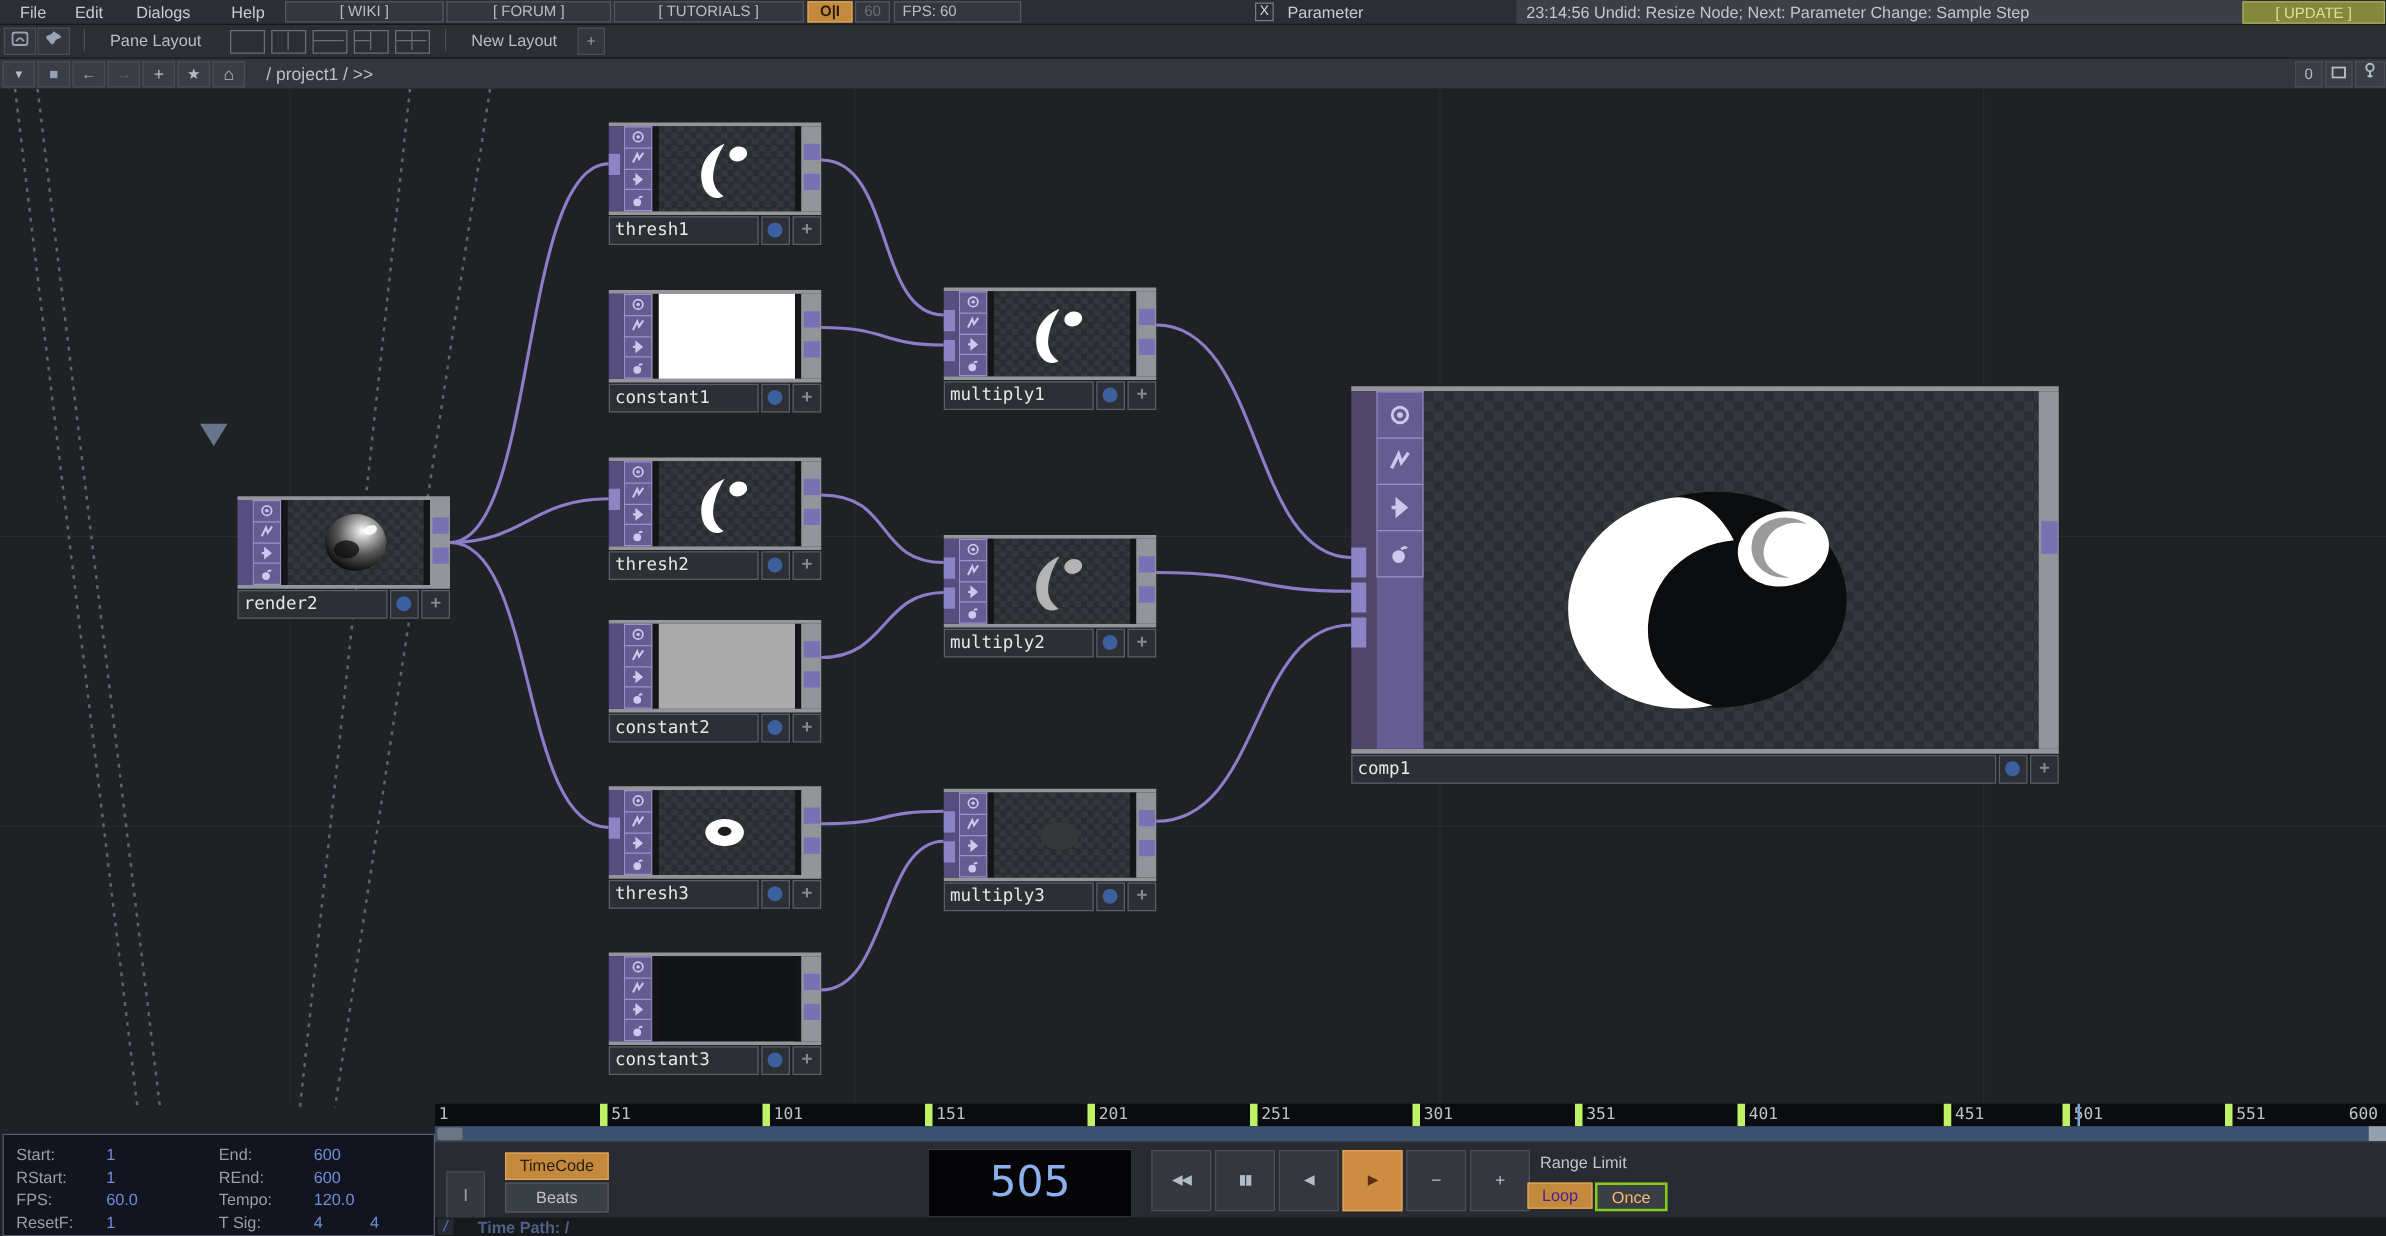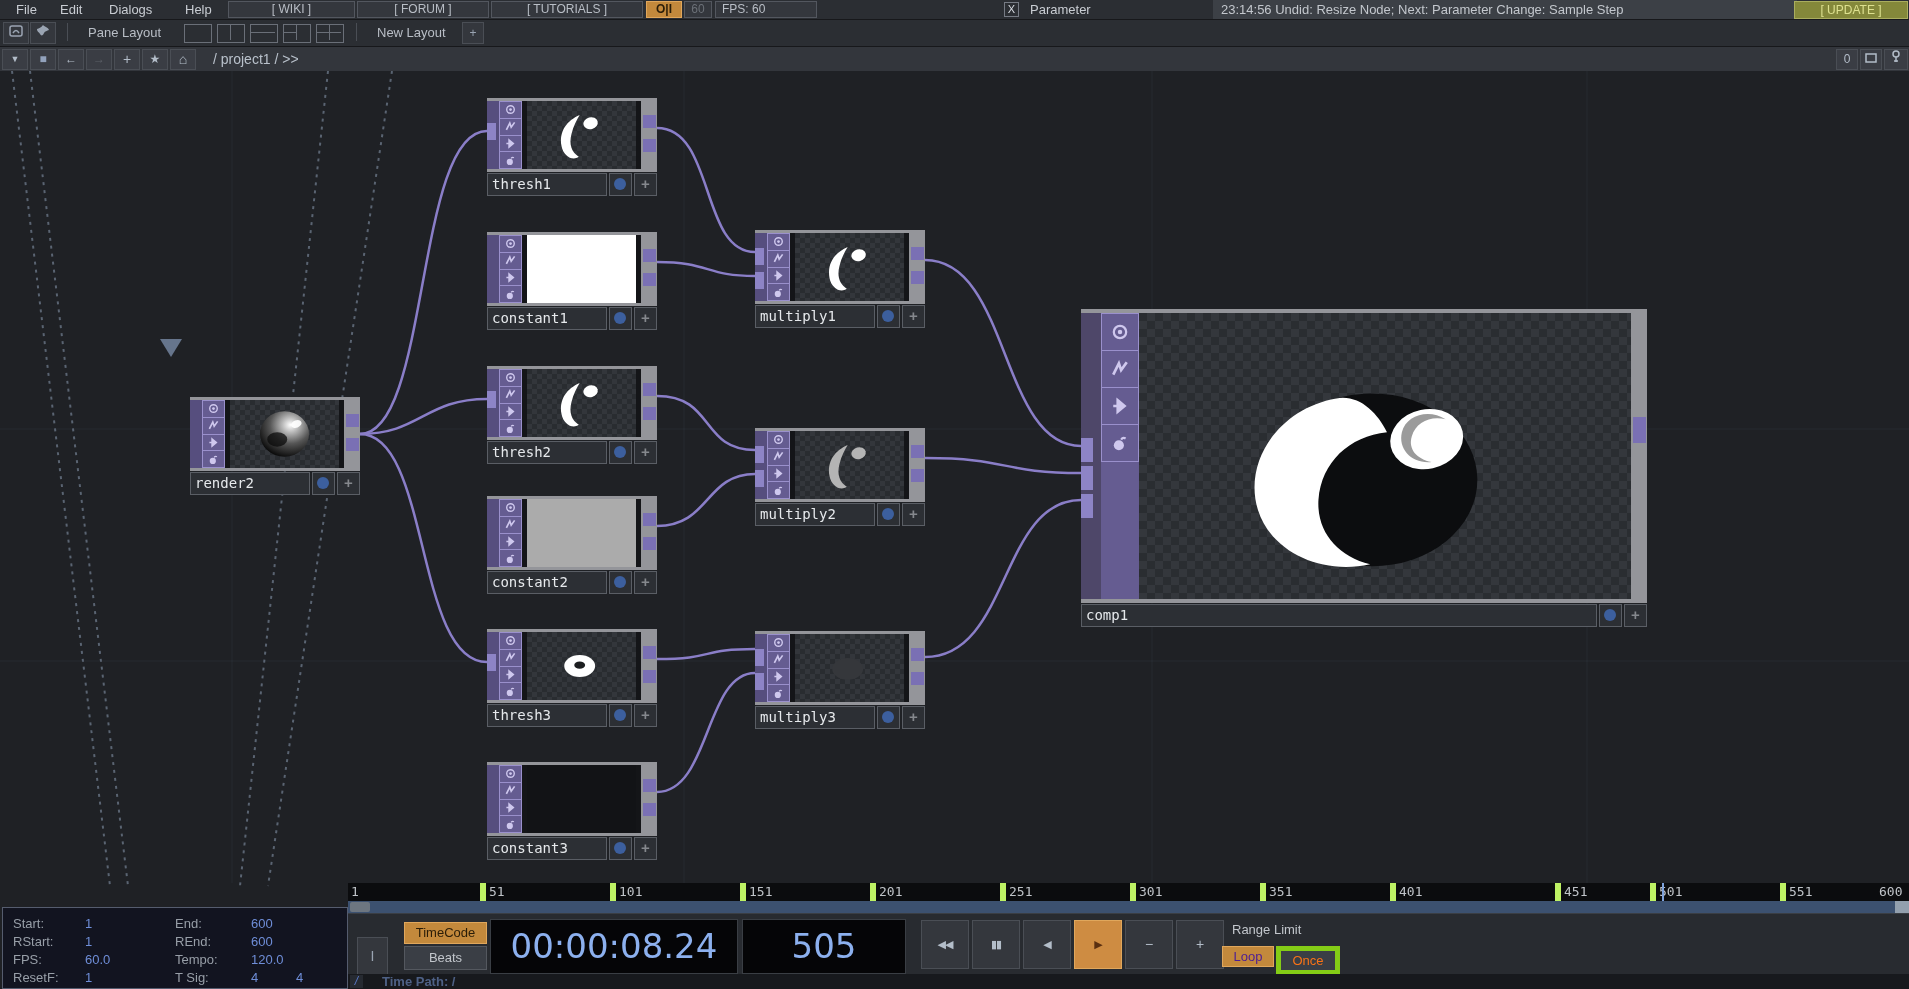--- a/index.html
+++ b/index.html
@@ -93,22 +93,22 @@
     color:#c2c6cc;font-size:13px;line-height:22px;text-align:center;}
   .lcd{top:5px;height:53px;background:#050507;border:1px solid #3a3e44;color:#8cb0ee;
     font-family:"DejaVu Sans",sans-serif;font-size:34px;text-align:center;line-height:53px;}
   .tr-btn{top:6px;width:46px;height:47px;background:#34373d;border:1px solid #4a4e55;color:#b3bdc9;
     text-align:center;line-height:47px;font-size:14px;}
   .tr-btn.small-glyph{font-size:11px;letter-spacing:-1px;}
   #play-btn{background:#ce8c42;border:1px solid #e0a75c;color:#5a2f10;}
   #range-limit-label{left:884px;top:8px;color:#c2c6cc;font-size:13px;}
   #loop-btn{left:874px;top:32px;width:50px;height:19px;background:#c3893c;border:1px solid #e0a75c;
     color:#4c1d95;font-size:13px;line-height:19px;text-align:center;}
-  #once-btn{left:928px;top:32px;width:54px;height:19px;background:#3a3e45;border:5px solid #84cc16;
-    color:#f97316;font-size:13px;line-height:19px;text-align:center;}
+  #once-btn{left:928px;top:32px;width:54px;height:19px;background:#3a3e45;border:2px solid #84cc16;
+    color:#fdba74;font-size:13px;line-height:19px;text-align:center;}
   
   #bottomstrip{left:348px;top:974px;width:1561px;height:15px;background:#17191d;}
   #slash-box{position:absolute;left:2px;top:1px;width:13px;height:13px;background:#262a31;color:#5a79c8;
     font-size:12px;font-style:italic;text-align:center;line-height:13px;}
   #time-path{position:absolute;left:34px;top:0;color:#4e6186;font-weight:bold;font-size:13px;line-height:15px;}
 </style>
 </head>
 <body>
 
 <svg width="0" height="0" style="position:absolute">
@@ -795,21 +795,20 @@
       <span class="ilabel" style="left:172px">T Sig:</span>
       <span class="ival" style="left:248px">4</span>
       <span class="ival" style="left:293px">4</span>
     </div>
   </div>
 
   <div id="transport" class="abs">
     <div id="insert-btn" class="abs">I</div>
     <div id="timecode-btn" class="abs">TimeCode</div>
     <div id="beats-btn" class="abs">Beats</div>
-    <div class="lcd abs" style="left:142px;width:246px">00:00:08.24</div>
     <div class="lcd abs" style="left:394px;width:162px">505</div>
     <div class="tr-btn abs small-glyph" style="left:573px">◀◀</div>
     <div class="tr-btn abs small-glyph" style="left:624px">▮▮</div>
     <div class="tr-btn abs small-glyph" style="left:675px">◀</div>
     <div class="tr-btn abs small-glyph" id="play-btn" style="left:726px">▶</div>
     <div class="tr-btn abs" style="left:777px">−</div>
     <div class="tr-btn abs" style="left:828px">+</div>
     <span id="range-limit-label" class="abs">Range Limit</span>
     <div id="loop-btn" class="abs">Loop</div>
     <div id="once-btn" class="abs">Once</div>

